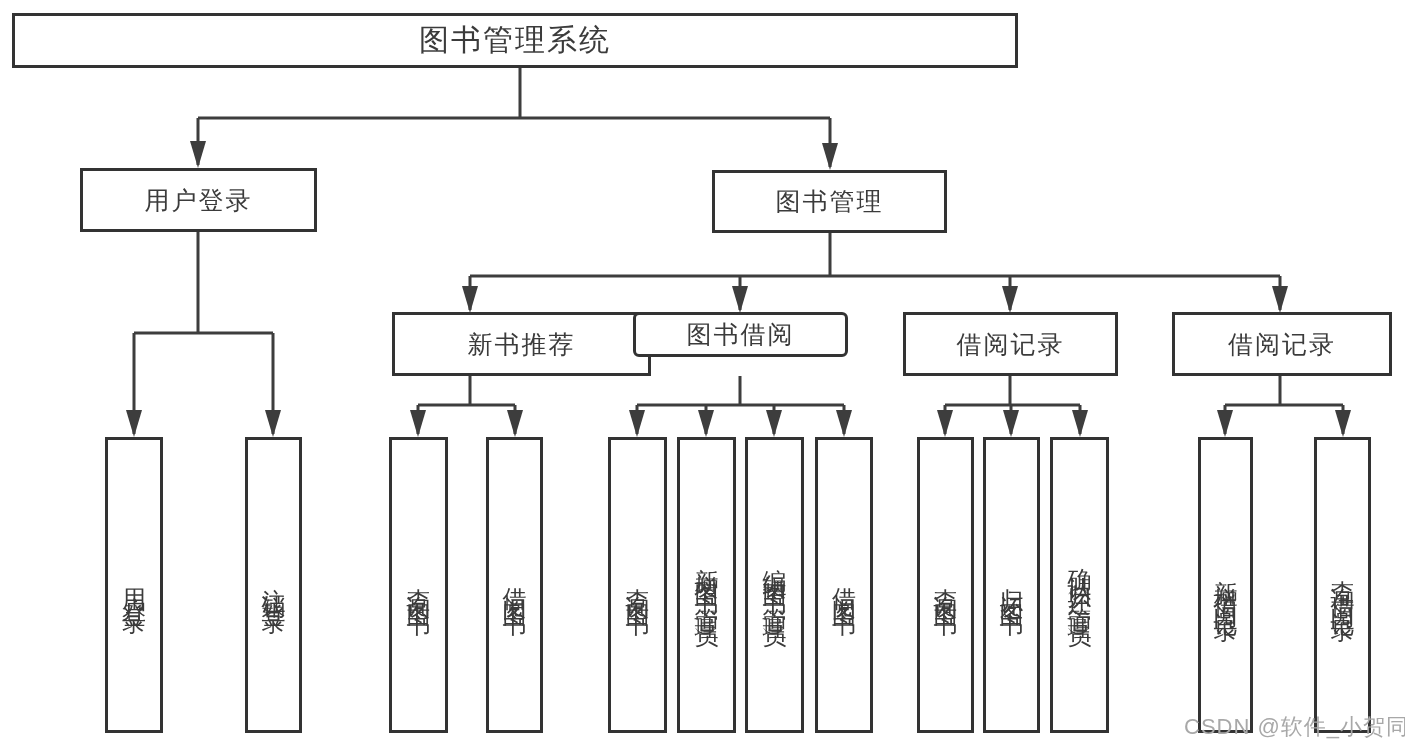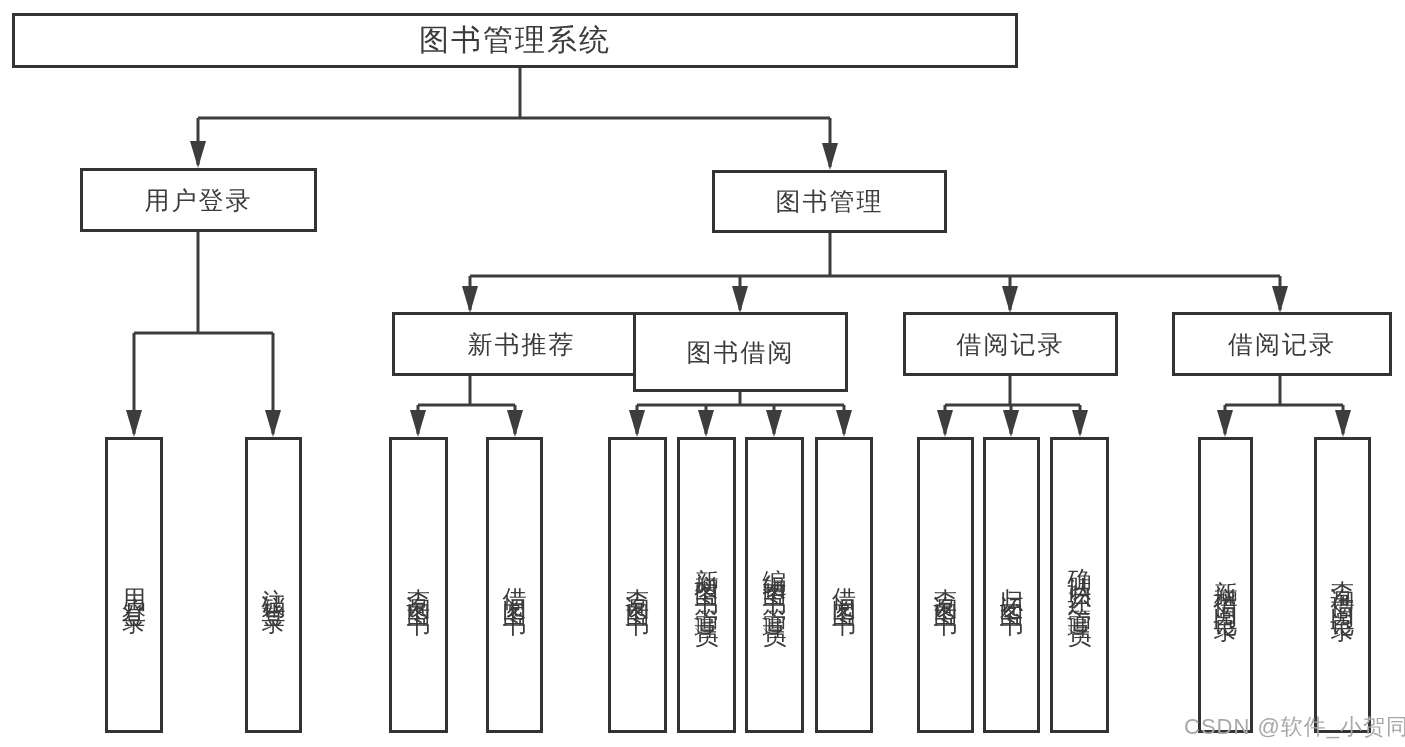--- a/index.html
+++ b/index.html
@@ -111,21 +111,21 @@
       <polygon class="arrow" points="1335,410 1351,410 1343,437"></polygon>
     </g>
   </svg>
 
   <div class="hbox" style="left:12px;top:13px;width:1006px;height:55px;font-size:30px;">图书管理系统</div>
 
   <div class="hbox" style="left:80px;top:168px;width:237px;height:64px;">用户登录</div>
   <div class="hbox" style="left:712px;top:170px;width:235px;height:63px;text-align:center;">图书管理</div>
 
   <div class="hbox" style="left:363px;top:312px;width:259px;height:64px;margin-left:29px;">新书推荐</div>
-  <div class="hbox" style="left:633px;top:312px;width:215px;height:80px;">图书借阅</div>
+  <div class="hbox" style="left:633px;top:312px;width:215px;height:45px;border-radius:6px;">图书借阅</div>
   <div class="hbox" style="left:903px;top:312px;width:215px;height:64px;">借阅记录</div>
   <div class="hbox" style="left:1172px;top:312px;width:220px;height:64px;">借阅记录</div>
 
   <div class="vbox" style="left:105px;width:58px;">
     <span>用户登录</span>
   </div>
   <div class="vbox" style="left:245px;width:57px;">
     <span>注销登录</span>
   </div>
 

